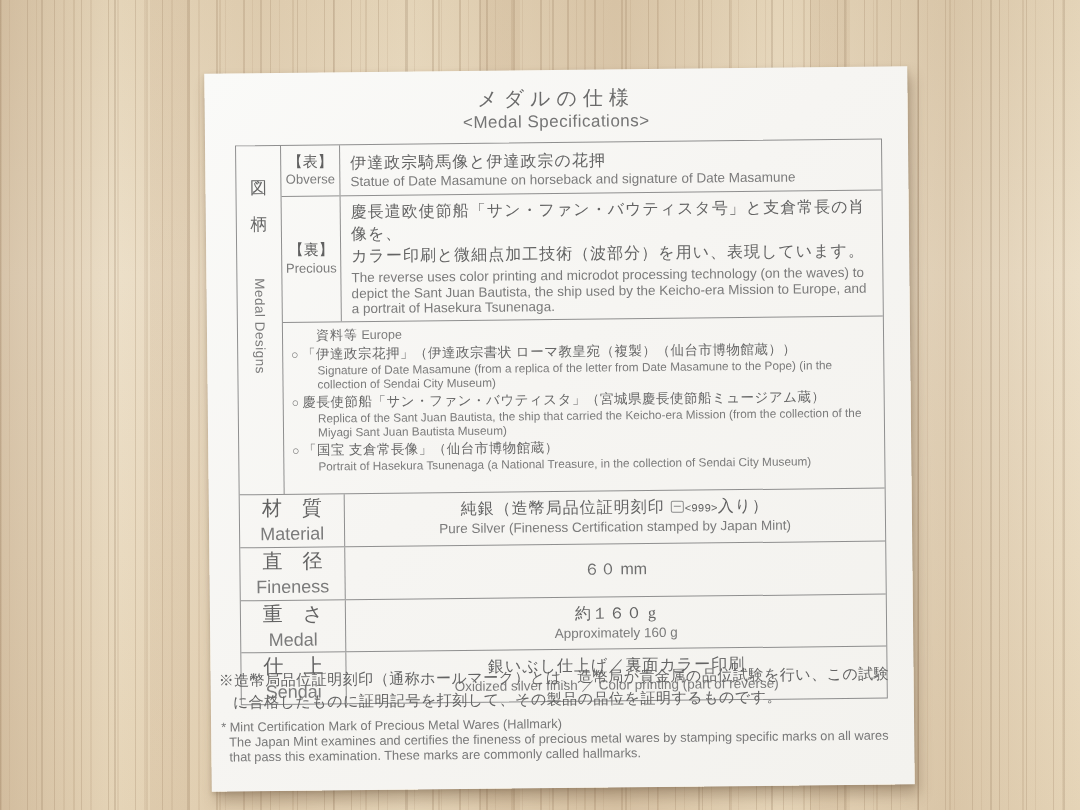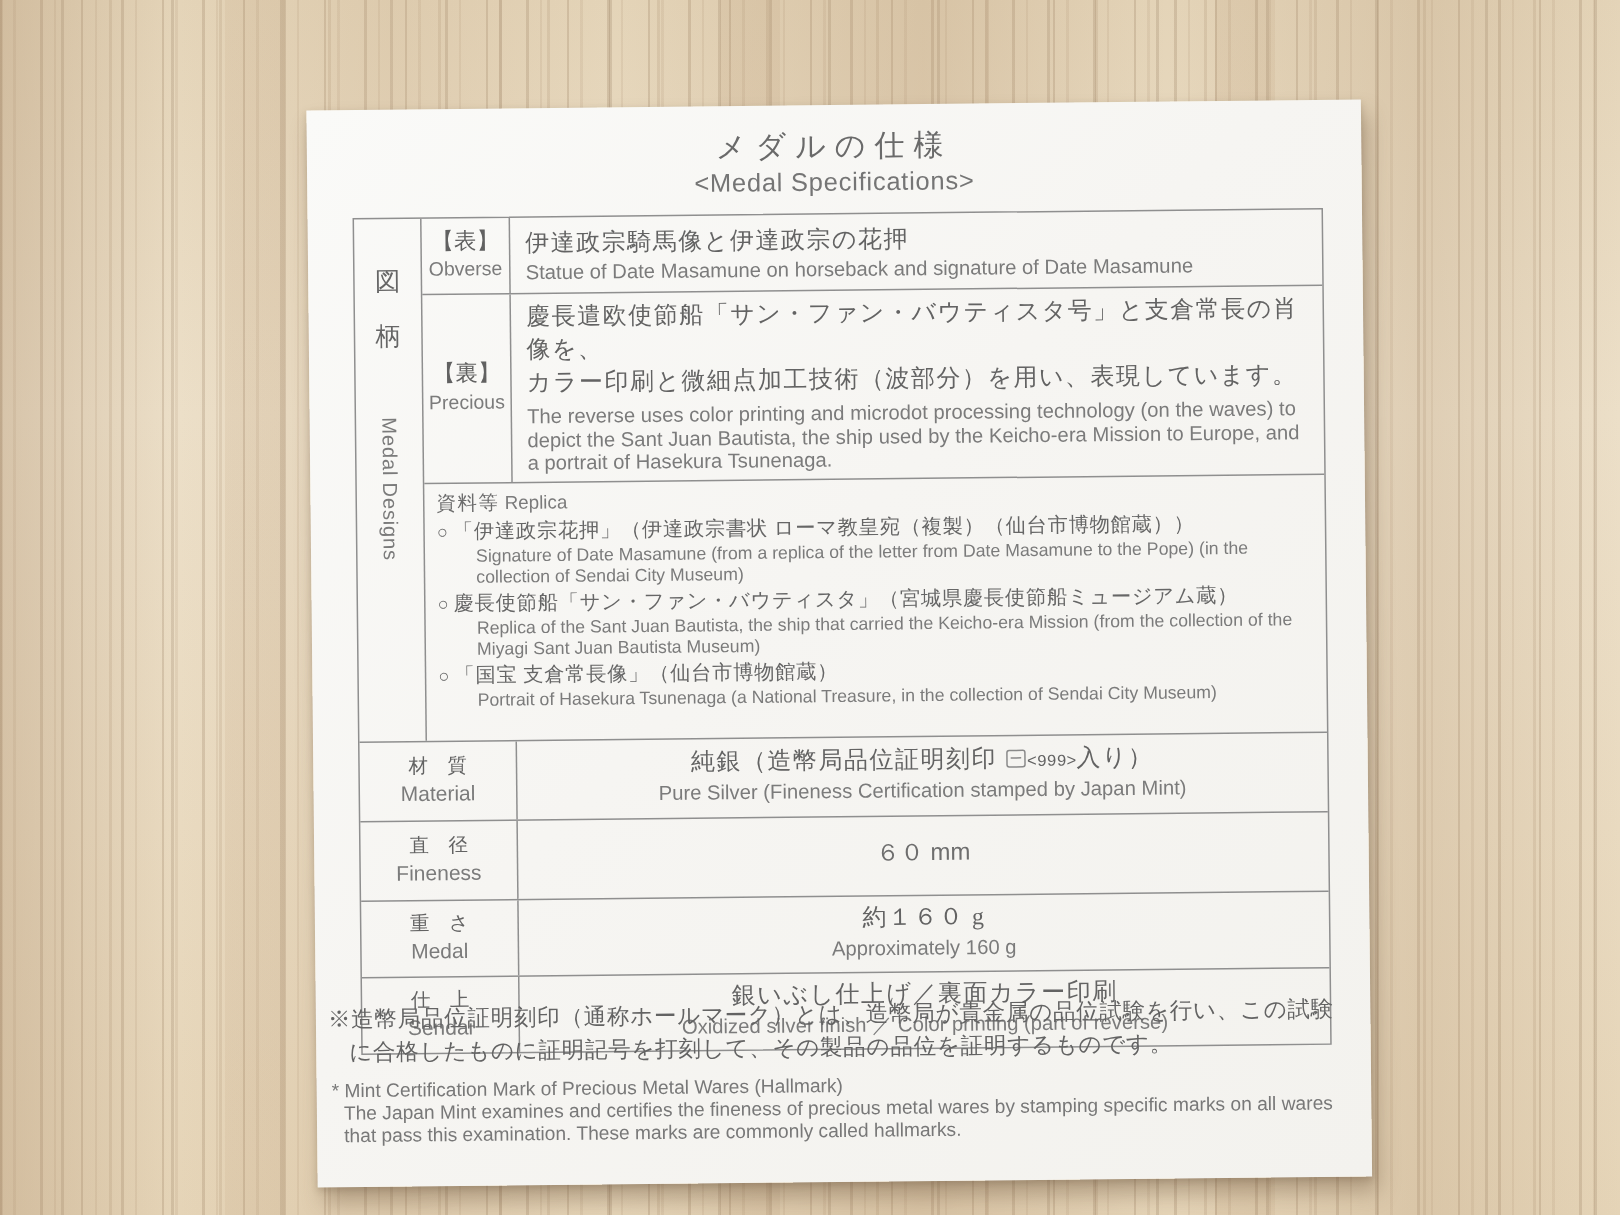--- a/index.html
+++ b/index.html
@@ -60,35 +60,35 @@
   }
   .sublabel .jp{font-size:15px;}
   .sublabel .en{font-size:13px;}
   .dcontent{flex:1;padding:5px 6px 4px 10px;display:flex;flex-direction:column;justify-content:center;}
   .row-obverse{min-height:50px;}
   .row-reverse{min-height:104px;}
   .line-jp{font-size:16px;letter-spacing:1px;line-height:22px;color:#636363;}
   .line-en{font-size:13.5px;line-height:15.5px;}
   .row-sources{min-height:160px;display:block;padding:5px 6px 6px 8px;}
   .src-head{font-size:12.5px;line-height:16px;color:#6d6d6d;}
-  .src-head .jp{font-size:13px;letter-spacing:1px;}
+  .src-head .jp{font-size:13px;letter-spacing:1px;margin-left:25px;}
   .src-item{margin-top:2px;}
   .src-jp{font-size:13.5px;line-height:17px;letter-spacing:.5px;color:#666;}
   .src-jp .bullet{margin-right:3px;font-size:12px;}
   .src-en{font-size:11.8px;line-height:14px;margin-left:26px;max-width:560px;}
 
   .spec-row{display:flex;border-bottom:1px solid #8f8f8f;}
   .spec-row:last-child{border-bottom:none;}
   .spec-label{
     width:105px;border-right:1px solid #8f8f8f;box-sizing:border-box;
     display:flex;flex-direction:column;justify-content:center;align-items:center;
     text-align:center;line-height:1.35;
   }
-  .spec-label .jp{font-size:13px;color:#636363;}
-  .spec-label .en{font-size:14px;}
+  .spec-label .jp{font-size:20px;color:#636363;}
+  .spec-label .en{font-size:18px;}
   .spec-value{
     flex:1;display:flex;flex-direction:column;justify-content:center;align-items:center;
     text-align:center;line-height:1.4;padding:4px 0;
   }
   .spec-value .jp{font-size:16px;letter-spacing:1px;color:#636363;}
   .spec-value .en{font-size:13.5px;}
   .row-material{min-height:52px;}
   .row-diameter{min-height:52px;}
   .row-weight{min-height:50px;}
   .row-finish{min-height:50px;}
@@ -154,21 +154,21 @@
           <div class="dcontent">
             <div class="line-jp jp">慶長遣欧使節船「サン・ファン・バウティスタ号」と支倉常長の肖像を、</div>
             <div class="line-jp jp">カラー印刷と微細点加工技術（波部分）を用い、表現しています。</div>
             <div class="line-en en" style="margin-top:3px;">The reverse uses color printing and microdot processing technology (on the waves) to depict the Sant Juan Bautista, the ship used by the Keicho-era Mission to Europe, and a portrait of Hasekura Tsunenaga.</div>
           </div>
         </div>
 
         <div class="drow row-sources">
           <div class="src-head">
             <span class="jp">資料等</span>
-            <span class="en">Replica</span>
+            <span class="en">Europe</span>
           </div>
 
           <div class="src-item">
             <div class="src-jp jp"><span class="bullet">○</span><span>「伊達政宗花押」（伊達政宗書状 ローマ教皇宛（複製）（仙台市博物館蔵））</span></div>
             <div class="src-en en">Signature of Date Masamune (from a replica of the letter from Date Masamune to the Pope) (in the collection of Sendai City Museum)</div>
           </div>
 
           <div class="src-item">
             <div class="src-jp jp"><span class="bullet">○</span><span>慶長使節船「サン・ファン・バウティスタ」（宮城県慶長使節船ミュージアム蔵）</span></div>
             <div class="src-en en">Replica of the Sant Juan Bautista, the ship that carried the Keicho-era Mission (from the collection of the Miyagi Sant Juan Bautista Museum)</div>

